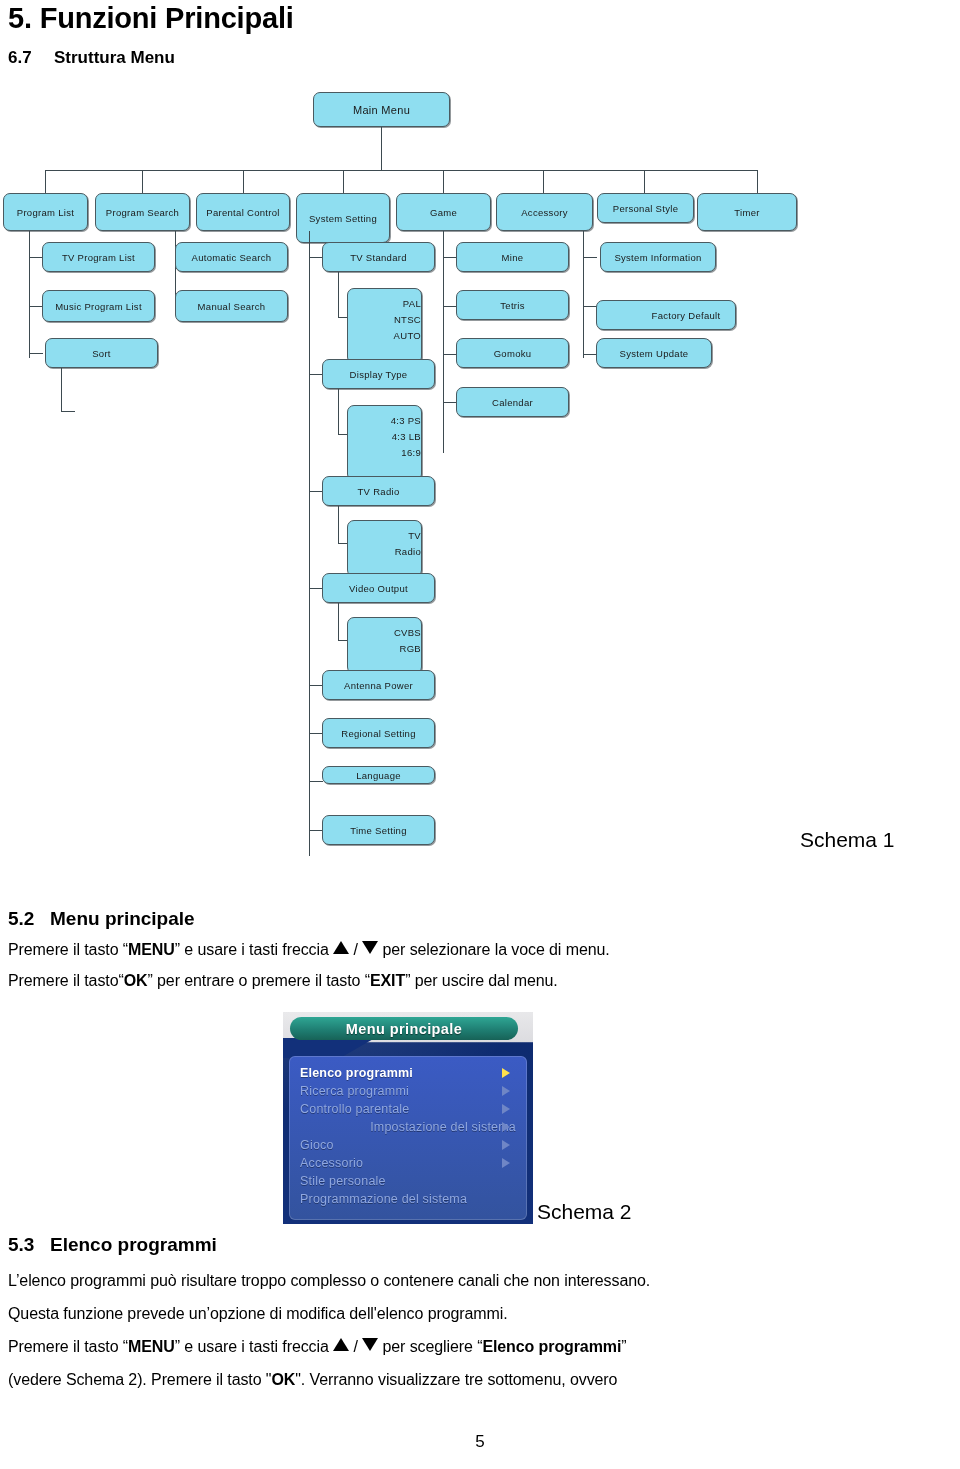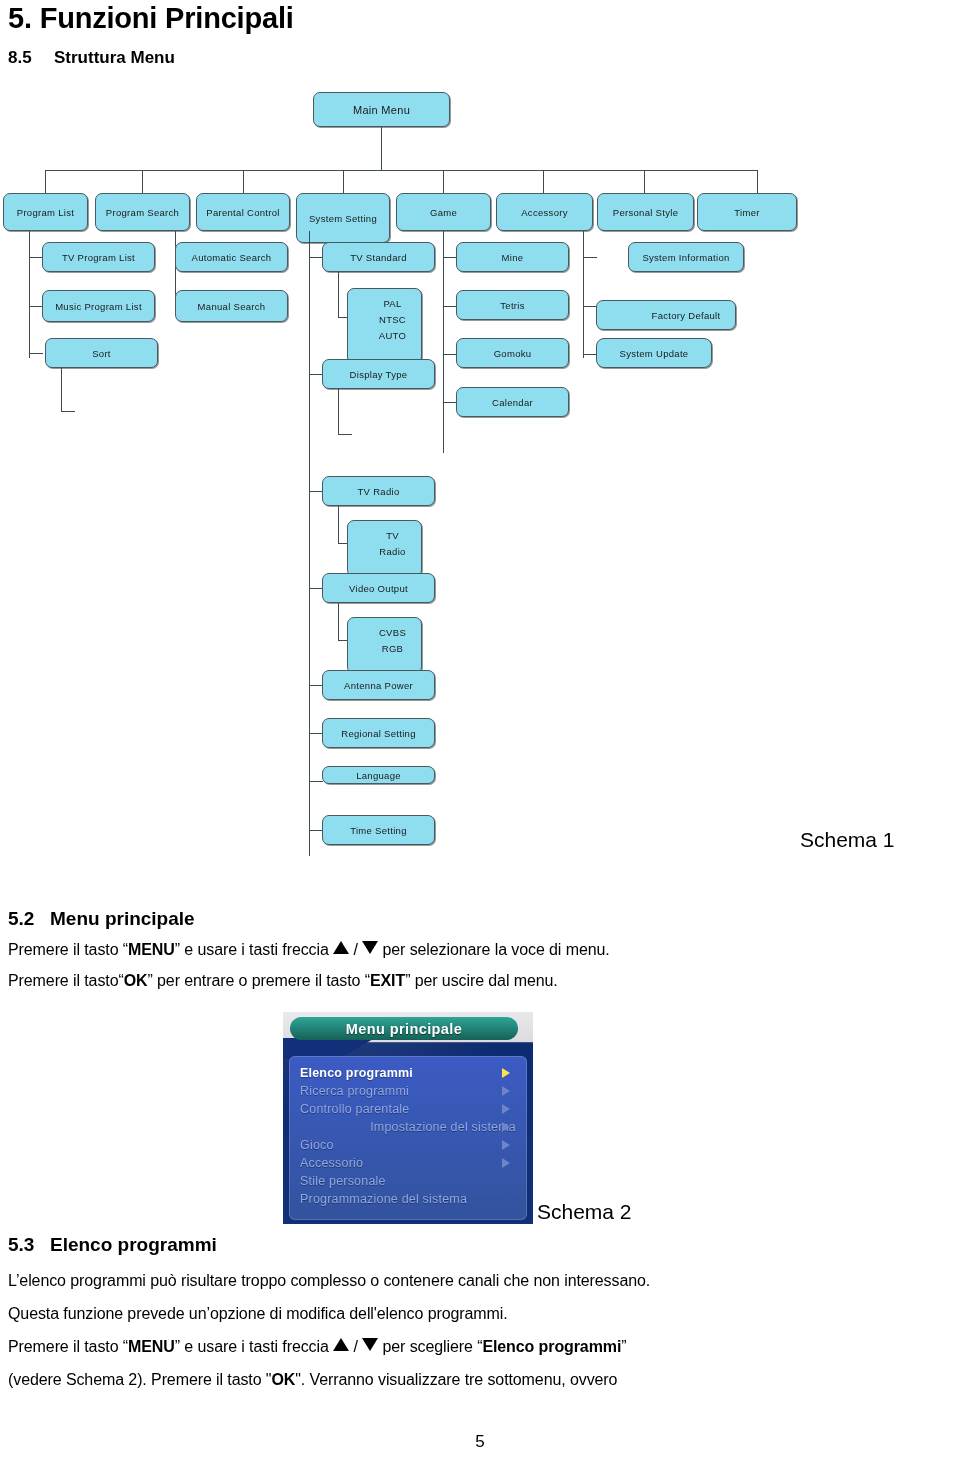--- a/index.html
+++ b/index.html
@@ -95,21 +95,21 @@
     display: flex;
     align-items: center;
     justify-content: center;
     letter-spacing: 0.3px;
     text-align: center;
     overflow: hidden;
   }
   .node.multi {
     display: block;
     padding: 7px 0 0 16px;
-    text-align: center;
+    text-align: right;
     line-height: 16px;
   }
   .node.multi span { display: block; }
   .line {
     position: absolute;
     background: #3d4a50;
   }
   .line.h { height: 1px; }
   .line.v { width: 1px; }
 
@@ -187,21 +187,21 @@
     background: #12307a;
     clip-path: polygon(0 0, 100% 0, 62% 100%, 0 100%);
   }
 </style>
 </head>
 <body>
 
 <div class="h1">5. Funzioni Principali</div>
 
 <div class="h2" style="left:8px; top:48px;">
-  <span class="num">8.5</span><span>Struttura Menu</span>
+  <span class="num">6.7</span><span>Struttura Menu</span>
 </div>
 
 <div id="diagram">
 
   <div class="node" style="left:313px; top:12px; width:137px; height:35px; font-size:11px;">Main Menu</div>
 
   <div class="line v" style="left:381px; top:47px; height:43px;"></div>
 
   <div class="line h" style="left:45px; top:90px; width:712px;"></div>
 
@@ -213,21 +213,21 @@
   <div class="line v" style="left:543px; top:90px; height:23px;"></div>
   <div class="line v" style="left:644px; top:90px; height:23px;"></div>
   <div class="line v" style="left:757px; top:90px; height:23px;"></div>
 
   <div class="node" style="left:3px;   top:113px; width:85px;  height:38px;">Program List</div>
   <div class="node" style="left:95px;  top:113px; width:95px;  height:38px;">Program Search</div>
   <div class="node" style="left:196px; top:113px; width:94px;  height:38px;">Parental Control</div>
   <div class="node" style="left:296px; top:113px; width:94px;  height:50px;">System Setting</div>
   <div class="node" style="left:396px; top:113px; width:95px;  height:38px;">Game</div>
   <div class="node" style="left:496px; top:113px; width:97px;  height:38px;">Accessory</div>
-  <div class="node" style="left:597px; top:113px; width:97px;  height:38px;">Personal Style</div>
+  <div class="node" style="left:597px; top:113px; width:97px;  height:30px;">Personal Style</div>
   <div class="node" style="left:697px; top:113px; width:100px; height:38px;">Timer</div>
 
   <div class="line v" style="left:29px; top:151px; height:127px;"></div>
   <div class="line h" style="left:29px; top:177px; width:14px;"></div>
   <div class="line h" style="left:29px; top:226px; width:14px;"></div>
   <div class="line h" style="left:29px; top:273px; width:14px;"></div>
 
   <div class="node" style="left:42px; top:162px; width:113px; height:30px;">TV Program List</div>
   <div class="node" style="left:42px; top:210px; width:113px; height:32px;">Music Program List</div>
   <div class="node" style="left:45px; top:258px; width:113px; height:30px;">Sort</div>
@@ -257,20 +257,25 @@
   <div class="line h" style="left:338px; top:237px; width:14px;"></div>
   <div class="node multi" style="left:347px; top:208px; width:75px; height:76px;">
     <span>PAL</span>
     <span>NTSC</span>
     <span>AUTO</span>
   </div>
 
   <div class="node" style="left:322px; top:279px; width:113px; height:30px;">Display Type</div>
   <div class="line v" style="left:338px; top:309px; height:45px;"></div>
   <div class="line h" style="left:338px; top:354px; width:14px;"></div>
+  <div class="node multi" style="left:347px; top:325px; width:75px; height:76px;">
+    <span>4:3 PS</span>
+    <span>4:3 LB</span>
+    <span>16:9</span>
+  </div>
 
   <div class="node" style="left:322px; top:396px; width:113px; height:30px;">TV Radio</div>
   <div class="line v" style="left:338px; top:426px; height:37px;"></div>
   <div class="line h" style="left:338px; top:463px; width:14px;"></div>
   <div class="node multi" style="left:347px; top:440px; width:75px; height:57px;">
     <span>TV</span>
     <span>Radio</span>
   </div>
 
   <div class="node" style="left:322px; top:493px; width:113px; height:30px;">Video Output</div>
@@ -295,21 +300,21 @@
   <div class="node" style="left:456px; top:162px; width:113px; height:30px;">Mine</div>
   <div class="node" style="left:456px; top:210px; width:113px; height:30px;">Tetris</div>
   <div class="node" style="left:456px; top:258px; width:113px; height:30px;">Gomoku</div>
   <div class="node" style="left:456px; top:307px; width:113px; height:30px;">Calendar</div>
 
   <div class="line v" style="left:583px; top:151px; height:127px;"></div>
   <div class="line h" style="left:583px; top:177px; width:14px;"></div>
   <div class="line h" style="left:583px; top:226px; width:14px;"></div>
   <div class="line h" style="left:583px; top:274px; width:14px;"></div>
 
-  <div class="node" style="left:628px; top:162px; width:116px; height:30px;">System Information</div>
+  <div class="node" style="left:600px; top:162px; width:116px; height:30px;">System Information</div>
   <div class="node" style="left:596px; top:220px; width:140px; height:30px;padding-left:40px;">Factory Default</div>
   <div class="node" style="left:596px; top:258px; width:116px; height:30px;border-radius:8px;">System Update</div>
 </div>
 
 <div class="schema-label" style="left:800px; top:828px;">Schema 1</div>
 
 <div class="h2b" style="left:8px; top:908px;">
   <span class="num">5.2</span><span>Menu principale</span>
 </div>
 

